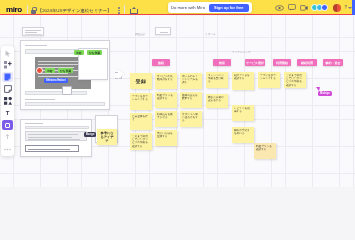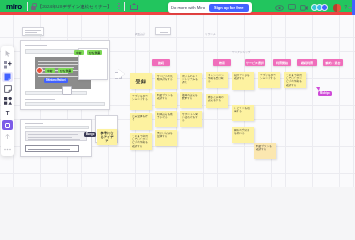--- a/index.html
+++ b/index.html
@@ -6,22 +6,22 @@
   html,body { width:355px; height:187px; overflow:hidden; }
   body {
     font-family: "Liberation Sans", sans-serif;
     background:#f5f5f7;
     position:relative;
   }
 
   
   .topbar {
     position:absolute; top:0; left:0; width:355px; height:15px;
-    background:#22c55e; display:flex; align-items:center;
-    border-bottom:3px solid #ef4444; z-index:40;
+    background:#fde047; display:flex; align-items:flex-end;
+    border-bottom:1px solid #ef4444; z-index:40;
   }
   .logo {
     font-family:"Liberation Sans", sans-serif;
     font-weight:bold; font-size:8px; letter-spacing:-0.4px;
     color:#050038; padding:0 5px 0 6px;
   }
   .vdiv { width:1px; height:9px; background:#e3e3e8; }
   .board-meta { display:flex; align-items:center; gap:2px; padding:0 3px; }
   .lock-ico { width:5px; height:7px; position:relative; }
   .lock-ico:before{

